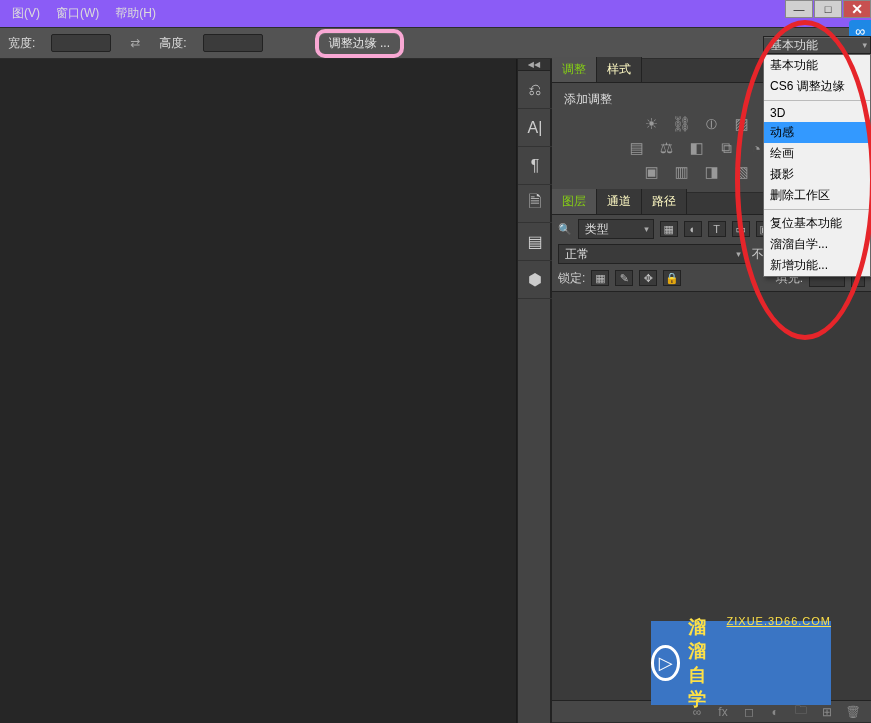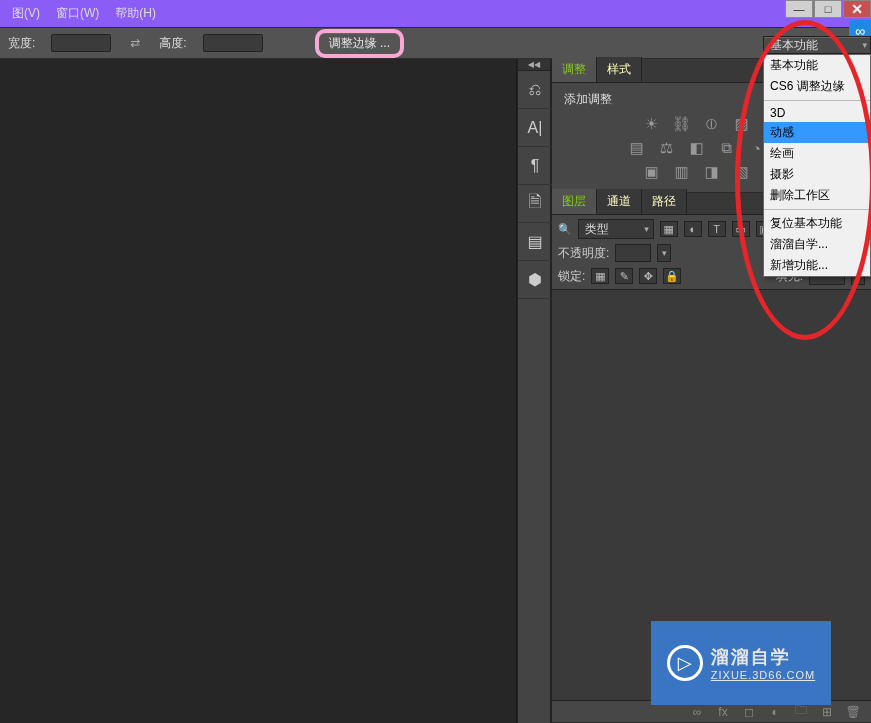--- a/index.html
+++ b/index.html
@@ -64,21 +64,21 @@
   .ws-item { padding: 2px 6px; font-size:12px; color:#000; cursor:pointer; }
   .ws-item.highlight { background:#3399ff; color:#000000; }
   .ws-sep { height:1px; background:#bbb; margin:3px 0; }
 
   
   .red-ellipse { position:absolute; top: 20px; left: 735px; width: 140px; height: 320px; border: 5px solid #e6252a; border-radius: 50%; pointer-events:none; z-index:100; }
 
   
   .watermark { position:absolute; bottom:18px; right:40px; width:180px; height:84px; background:#3a75c4; display:flex; align-items:center; justify-content:center; gap:8px; }
   .wm-logo { width:36px; height:36px; border:3px solid #fff; border-radius:50%; display:flex; align-items:center; justify-content:center; color:#fff; font-size:18px; }
-  .wm-text { color:#e5e5e5; display:flex; flex-direction:column; }
+  .wm-text { color:#fde047; display:flex; flex-direction:row; }
   .wm-top { font-size:18px; font-weight:bold; letter-spacing:2px; }
   .wm-bot { font-size:11px; letter-spacing:1px;text-decoration:underline; }
 </style>
 </head>
 <body>
 
 <div class="menubar">
   <div class="menubar-item">图(V)</div>
   <div class="menubar-item">窗口(W)</div>
   <div class="menubar-item">帮助(H)</div>
@@ -174,20 +174,21 @@
           <div class="lc-row">
             <span style="color:#999; font-size:11px;">🔍</span>
             <div class="dropdown" style="width:76px;">类型</div>
             <div class="mini-icon">▦</div>
             <div class="mini-icon">◐</div>
             <div class="mini-icon">T</div>
             <div class="mini-icon">▭</div>
             <div class="mini-icon">▣</div>
           </div>
           <div class="lc-row">
+            <div class="dropdown wide">正常</div>
             <span>不透明度:</span>
             <div class="smallbox"></div>
             <div class="tinyarrow">▾</div>
           </div>
           <div class="lc-row">
             <span>锁定:</span>
             <div class="mini-icon">▦</div>
             <div class="mini-icon">✎</div>
             <div class="mini-icon">✥</div>
             <div class="mini-icon">🔒</div>

